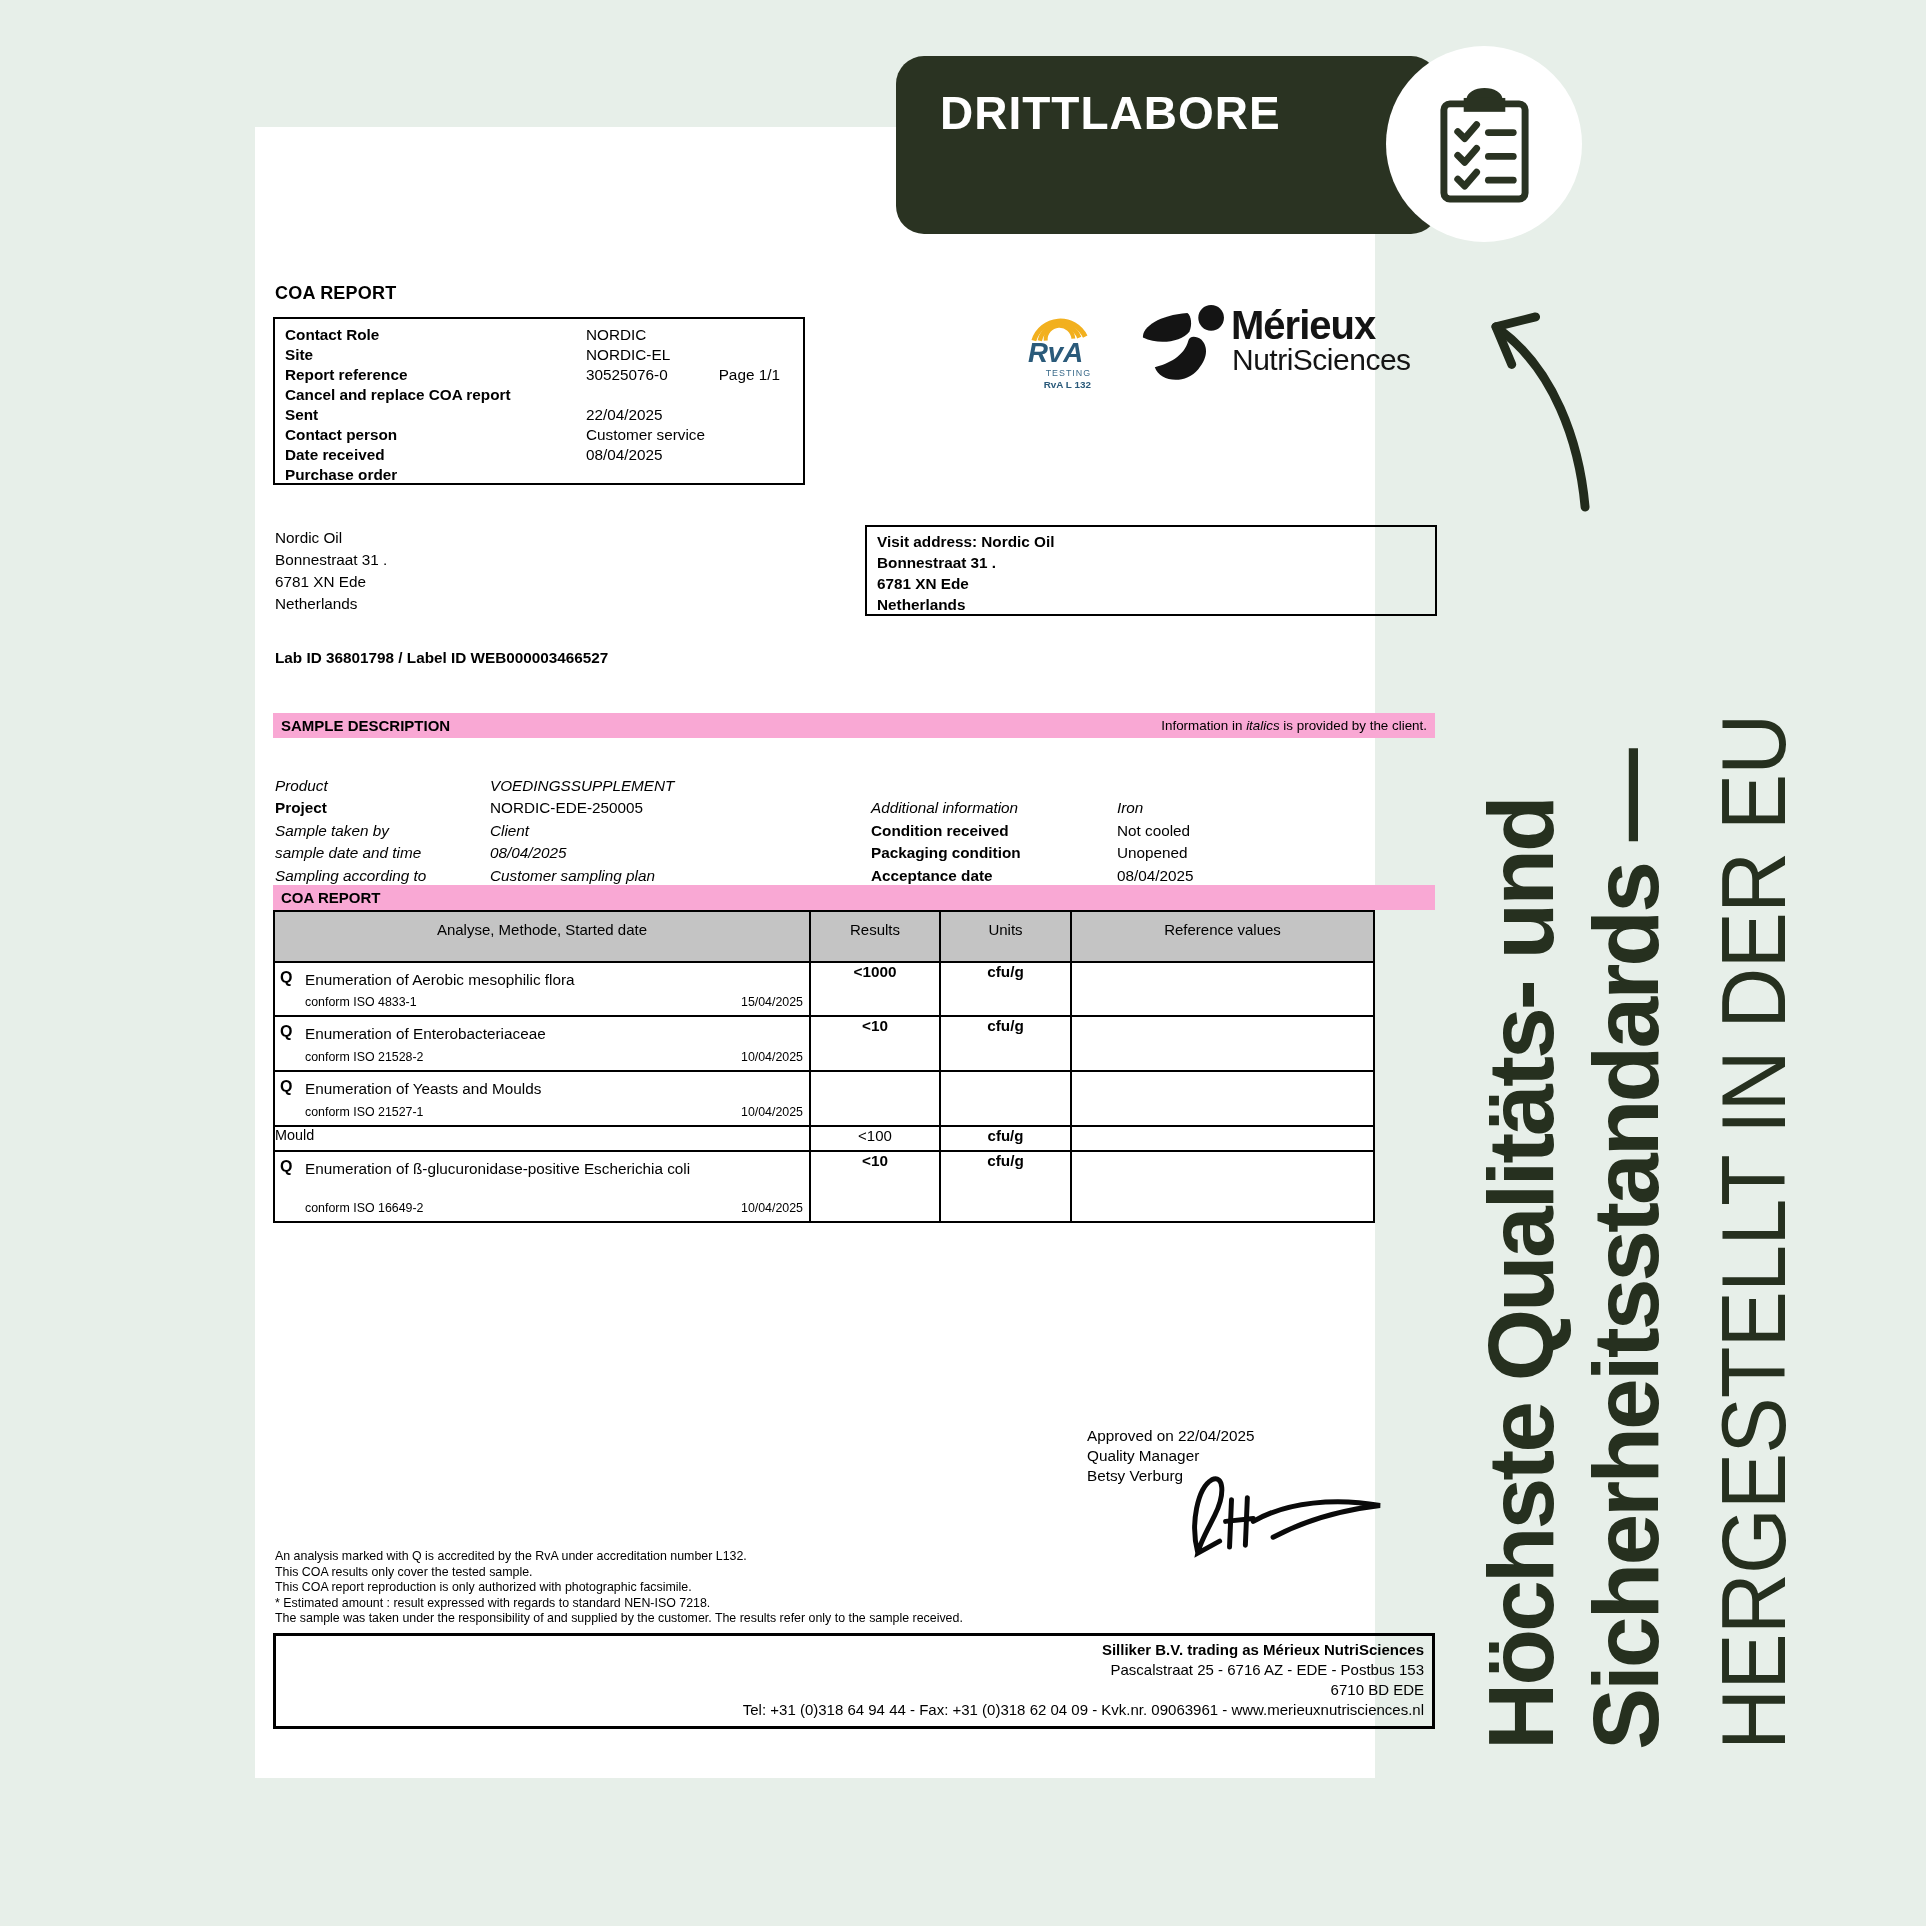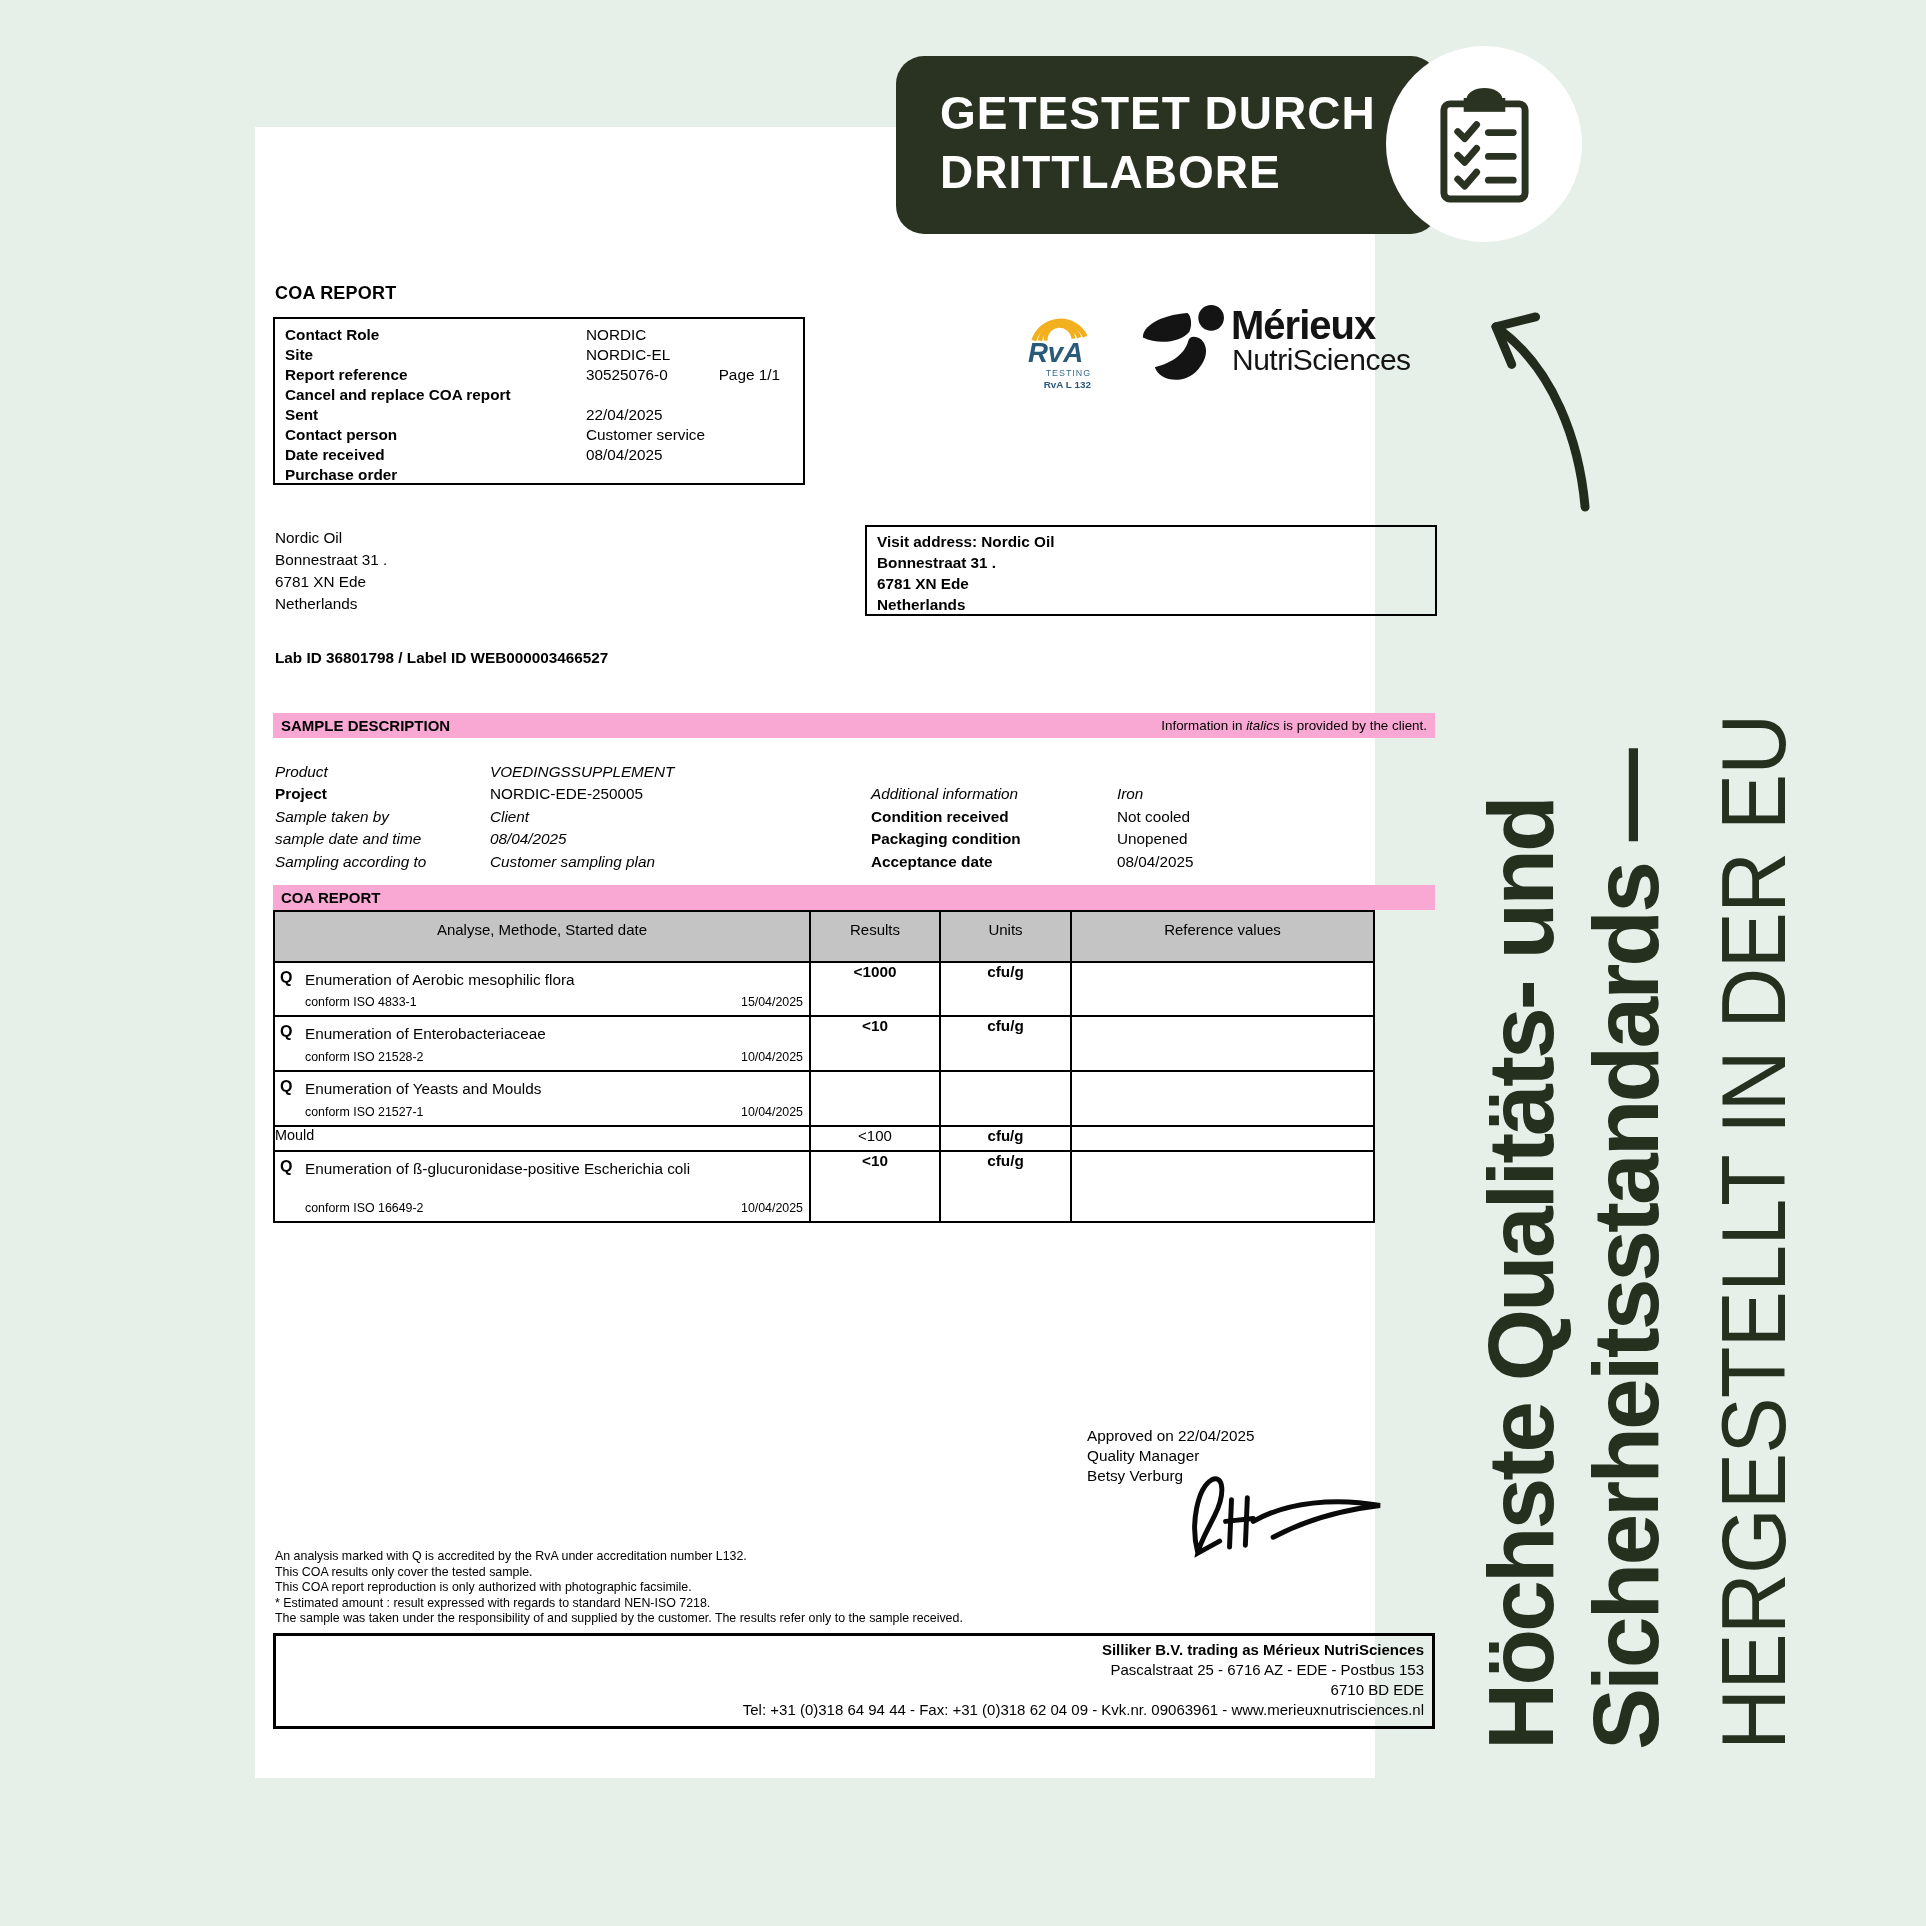--- a/index.html
+++ b/index.html
@@ -52,21 +52,21 @@
   .lab-id{left:20px;top:522px;font-weight:bold;}
 
   
   .bar{background:#f9a8d4;display:flex;align-items:center;justify-content:space-between;box-sizing:border-box;padding:0 8px;}
   .sample-bar{left:18px;top:586px;width:1162px;height:25px;}
   .sample-bar .t{font-weight:bold;font-size:15px;}
   .sample-bar .n{font-size:13.4px;}
   .coa-bar{left:18px;top:758px;width:1162px;height:25px;font-weight:bold;font-size:15px;}
 
   
-  .sample-grid{left:20px;top:634px;width:1158px;}
+  .sample-grid{left:20px;top:648px;width:1158px;}
   .sg-row{display:grid;grid-template-columns:215px 381px 246px 1fr;line-height:22.4px;}
 
   
   .coa-table{left:18px;top:783px;width:1099px;border-collapse:collapse;table-layout:fixed;}
   .coa-table td,.coa-table th{border:2px solid #000;padding:0;vertical-align:top;box-sizing:border-box;}
   .coa-table th{background:#c4c4c4;font-weight:normal;font-size:15px;vertical-align:middle;padding-bottom:14px;height:51px;}
   .acell{position:relative;}
   .acell .q{position:absolute;left:5px;top:6px;font-weight:bold;font-size:16px;}
   .acell .aname{margin:8px 0 0 30px;font-weight:normal;font-size:15.3px;}
   .acell .amethod{position:absolute;bottom:6px;left:30px;right:6px;display:flex;justify-content:space-between;font-size:12.4px;}
@@ -311,21 +311,20 @@
     <div class="b">Silliker B.V. trading as Mérieux NutriSciences</div>
     <div>Pascalstraat 25 - 6716 AZ - EDE - Postbus 153</div>
     <div>6710 BD EDE</div>
     <div>Tel: +31 (0)318 64 94 44 - Fax: +31 (0)318 62 04 09 - Kvk.nr. 09063961 - www.merieuxnutrisciences.nl</div>
   </div>
 
 </div>
 
 <div class="badge">
   <div class="badge-text">
-    <div>GETESTET DURCH</div>
     <div>DRITTLABORE</div>
   </div>
 </div>
 <div class="badge-circle">
   <svg width="101" height="121" viewBox="0 0 102 122">
     <g fill="none" stroke="#2a3322" stroke-width="7" stroke-linejoin="round">
       <rect x="10" y="20" width="82" height="96" rx="6"></rect>
       <path d="M33,20 v-5 a18,11 0 0 1 36,0 v5 z" fill="#2a3322" stroke="none"></path>
       <rect x="30" y="14" width="42" height="14" fill="#2a3322" stroke="none"></rect>
     </g>

